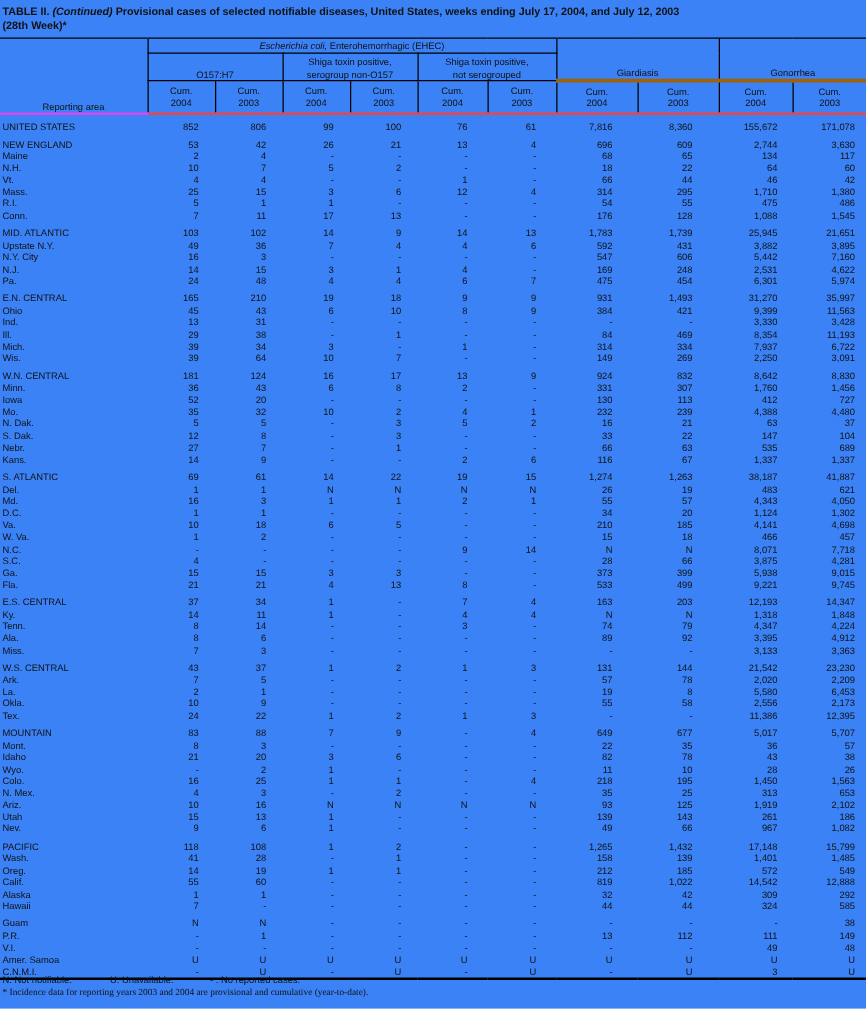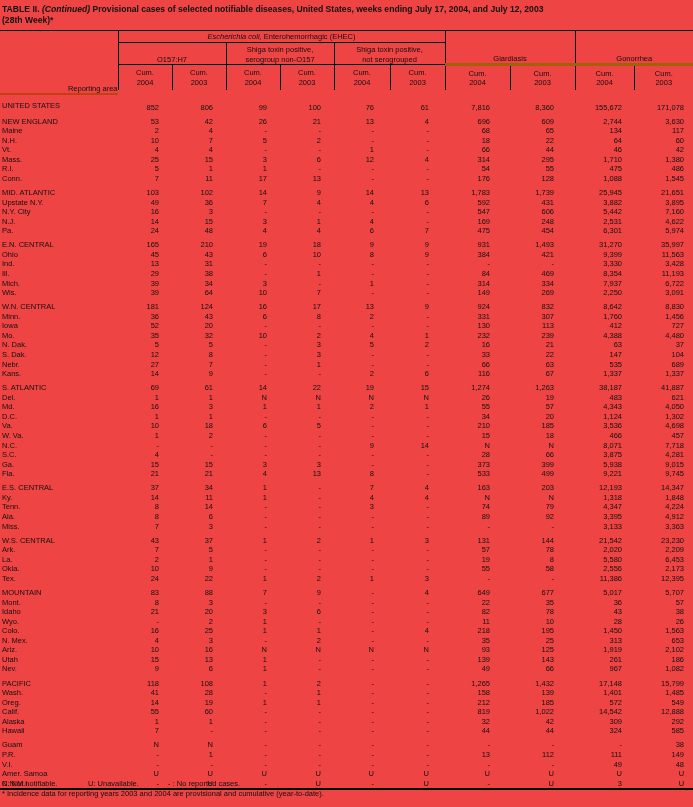--- a/index.html
+++ b/index.html
@@ -1,62 +1,62 @@
 <!DOCTYPE html>
 <html><head>
 <meta charset="utf-8">
 <style>
   html,body { margin:0; padding:0; background:#fff; }
   .page {
-    position:relative; width:693px; height:807px; background:#ef4444; color:#000;
+    position:relative; width:693px; height:807px; background:#3b82f6; color:#000;
     font-family:"Liberation Sans", sans-serif; overflow:hidden;
   }
   .title { position:absolute; left:2px; top:4px; width:689px;
     font-size:8.6px; font-weight:bold; line-height:11px; color:#111; }
   .title .ital { font-style:italic; }
   table.tbl {
     position:absolute; left:0; top:30px; width:693px;
     border-collapse:collapse; table-layout:fixed;
     border-top:1.5px solid #000; border-bottom:2.5px solid #000;
   }
   .tbl td { padding:0; font-size:7.5px; color:#111; font-weight:normal; overflow:hidden; }
   
   tr.hA td { height:11px; }
   tr.hB td { height:21px;margin-left:36px; }
   tr.hC td { height:24px; }
-  .hArea { vertical-align:bottom; text-align:right; padding-left:2px; padding-bottom:2px;
-           border-bottom:2px solid #c2410c; }
+  .hArea { vertical-align:bottom; text-align:center; padding-left:2px; padding-bottom:2px;
+           border-bottom:2px solid #d946ef; }
   .hEhec { text-align:center; vertical-align:middle;
            border-left:1px solid #000; border-right:1px solid #000; border-bottom:1px solid #000; }
   .hEhec .ital { font-style:italic; }
   .hGia, .hGon { text-align:center; vertical-align:bottom; padding-bottom:1px; border-bottom:3px solid #a16207; }
   .hGon { border-left:1px solid #000;margin-top:23px; }
   .hSub { text-align:center; vertical-align:bottom; padding-bottom:1px;
           border-bottom:1px solid #000; white-space:pre-line; line-height:9.5px; }
   .bl { border-left:1px solid #000; }
   .br { border-right:1px solid #000; }
-  tr.hC td { border-left:1px solid #000; border-bottom:8px solid #ef4444;
+  tr.hC td { border-left:1px solid #000; border-bottom:2px solid #ef4444;
              text-align:center; vertical-align:middle; white-space:pre-line; line-height:9.5px; }
   
   tr.dr td { line-height:9.56px; white-space:nowrap; }
   tr.gs td { padding-top:4.5px; }
   td.area { text-align:left; padding-left:2px; }
   td.num  { text-align:right; }
   td.c1, td.c2, td.c3, td.c4 { padding-right:13px; }
   td.c5, td.c6 { padding-right:16px; }
   td.c7 { padding-right:20px; }
   td.c8 { padding-right:21px; }
   td.c9 { padding-right:12px; }
   td.c10 { padding-right:9px; }
   
   .legend { position:absolute; left:2px; top:779px; font-size:7.5px; color:#111; }
   .legend span { display:inline-block; }
   .legend .l1 { width:86px; }
   .legend .l2 { width:80px; }
-  .note { position:absolute; left:2px; top:789px; font-size:7.5px; color:#111; }
+  .note { position:absolute; left:2px; top:789px; font-size:7.5px; color:#111;font-family:Liberation Serif, serif; }
 </style>
 </head>
 <body>
 
 <div class="page">
 
   <div class="title">
     <div><span>TABLE II.</span><span class="ital"> (Continued)</span><span> Provisional cases of selected notifiable diseases, United States, weeks ending July 17, 2004, and July 12, 2003</span></div>
     <div>(28th Week)*</div>
   </div>
@@ -519,21 +519,21 @@
         <tr class="dr">
           <td class="area">Va.</td>
           <td class="num c1">10</td>
           <td class="num c2">18</td>
           <td class="num c3">6</td>
           <td class="num c4">5</td>
           <td class="num c5">-</td>
           <td class="num c6">-</td>
           <td class="num c7">210</td>
           <td class="num c8">185</td>
-          <td class="num c9">3,536</td>
+          <td class="num c9">4,141</td>
           <td class="num c10">4,698</td>
         </tr>
         <tr class="dr">
           <td class="area">W. Va.</td>
           <td class="num c1">1</td>
           <td class="num c2">2</td>
           <td class="num c3">-</td>
           <td class="num c4">-</td>
           <td class="num c5">-</td>
           <td class="num c6">-</td>

